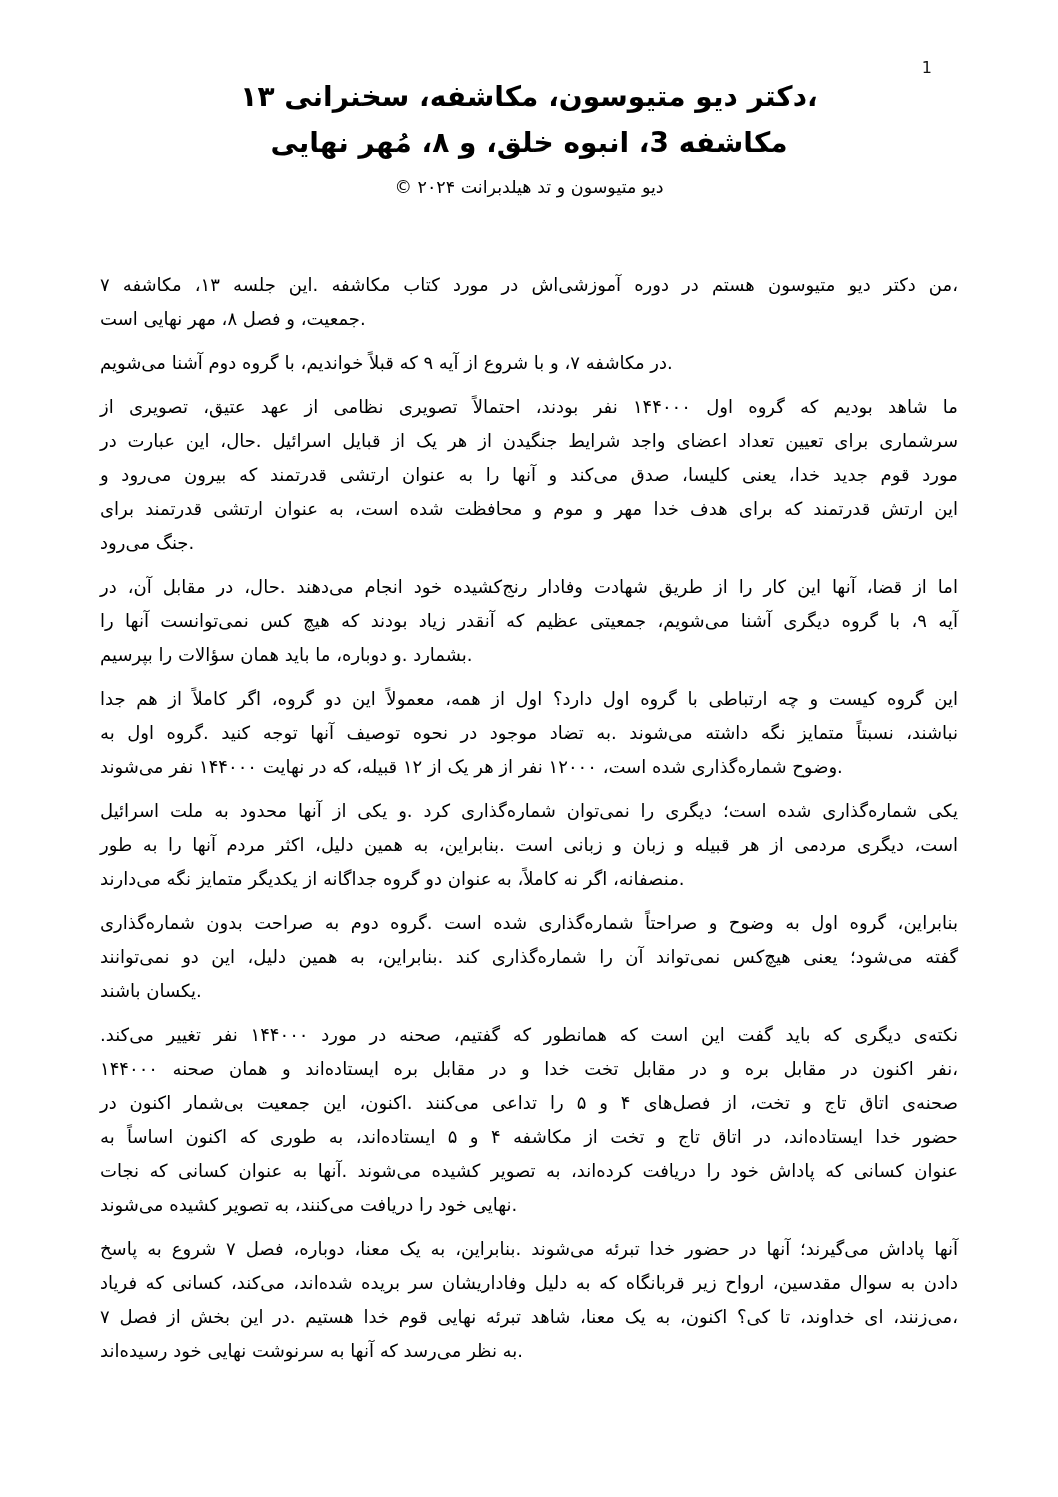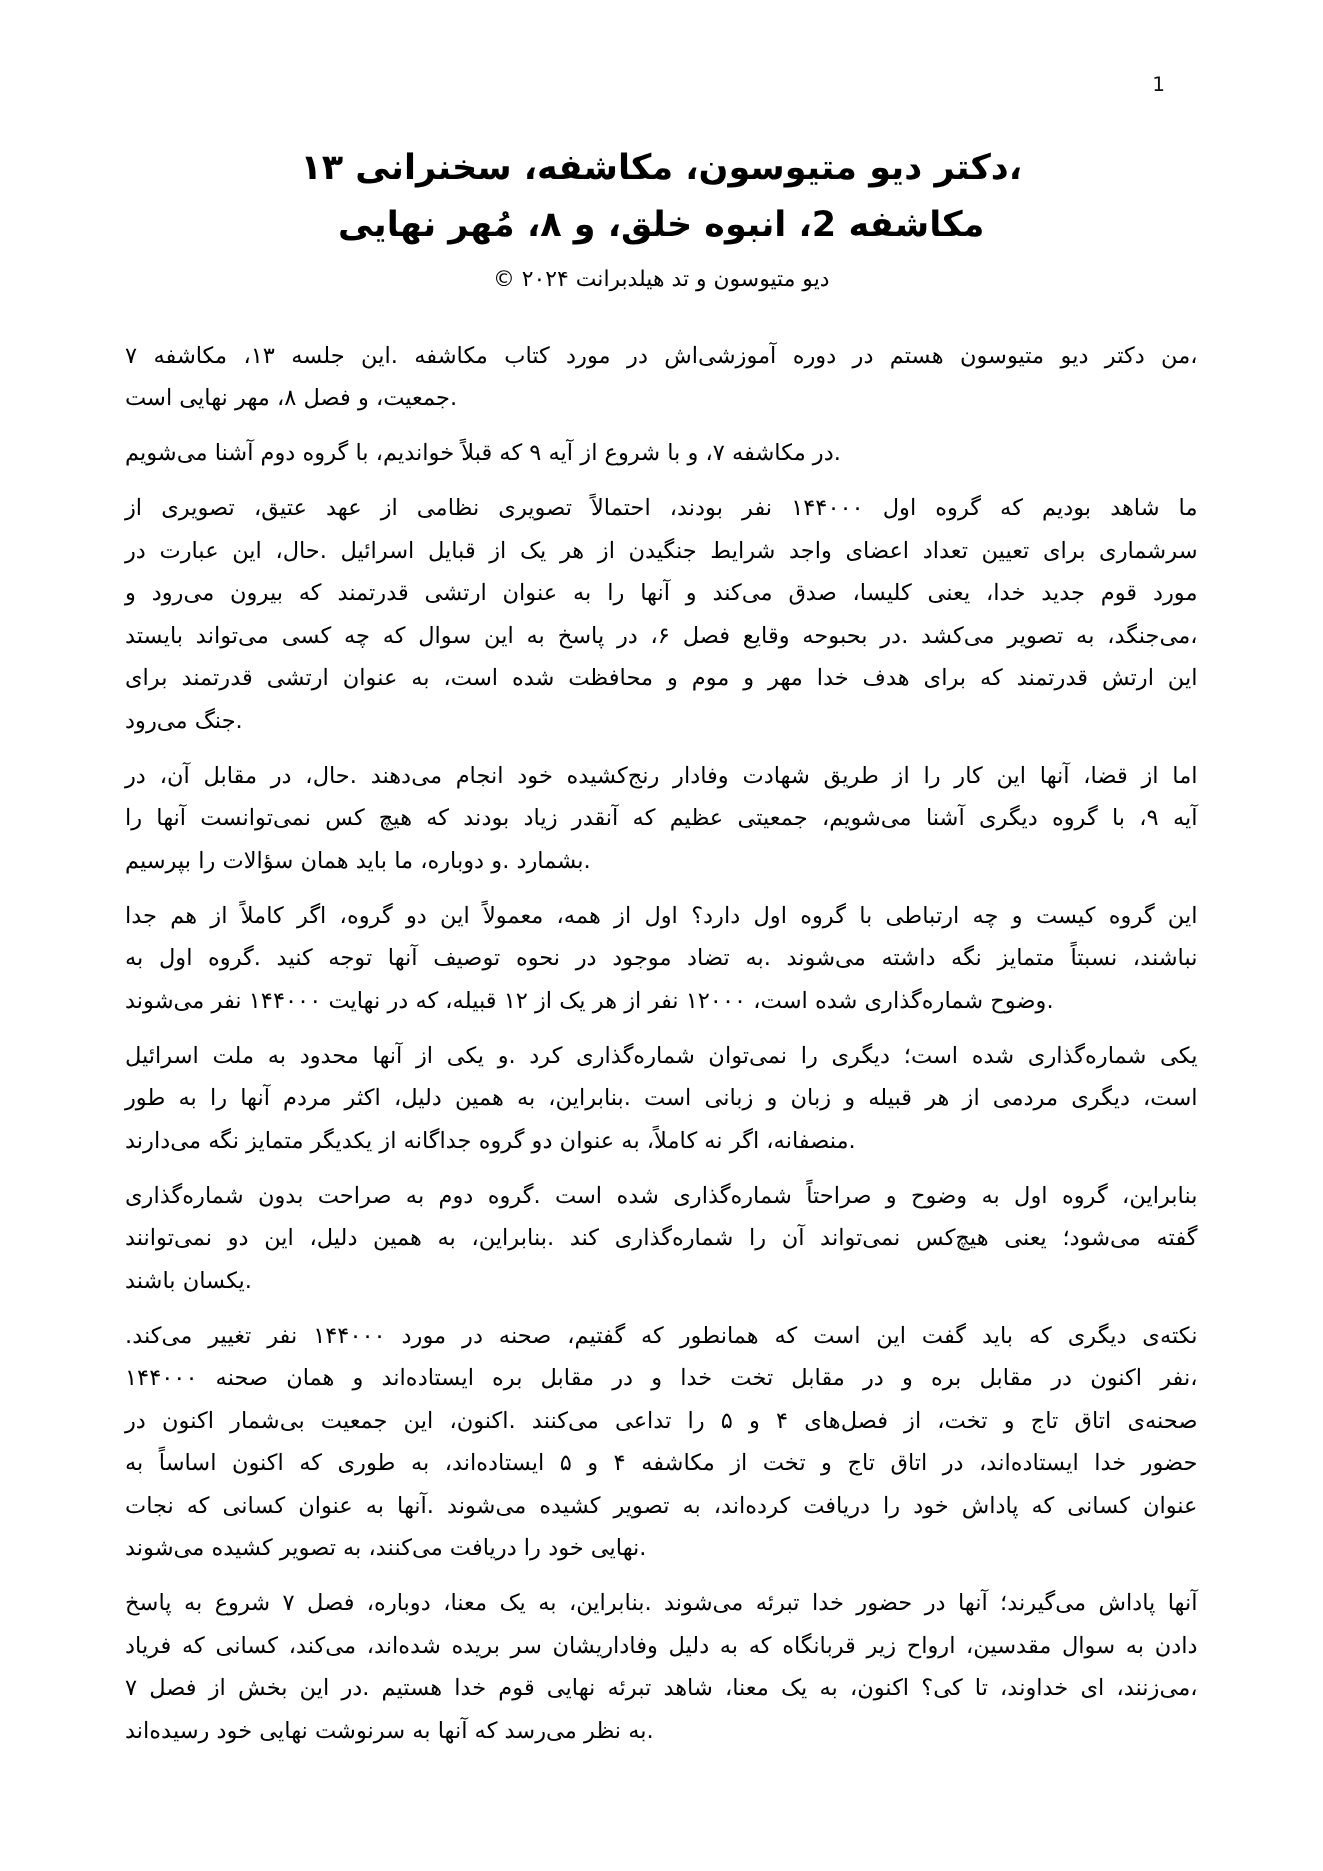--- a/index.html
+++ b/index.html
@@ -18,21 +18,21 @@
     overflow: hidden;
   }
   .page-number {
     position: absolute;
     top: 58px;
     right: 126px;
     font-size: 16px;
     color: #111;
   }
   .doc-header {
-    margin-top: 111px;
+    margin-top: 74px;
     text-align: center;
     direction: rtl;
   }
   .title-line {
     font-size: 28px;
     font-weight: bold;
     line-height: 46px;
   }
   .byline {
     font-size: 17.5px;
@@ -63,37 +63,36 @@
   }
 </style>
 </head>
 <body>
 
 <div class="page">
   <div class="page-number">1</div>
 
   <header class="doc-header">
     <div class="title-line" dir="rtl">،دکتر دیو متیوسون، مکاشفه، سخنرانی ۱۳</div>
-    <div class="title-line" dir="rtl">مکاشفه 2، انبوه خلق، و ۸، مُهر نهایی</div>
+    <div class="title-line" dir="rtl">مکاشفه 3، انبوه خلق، و ۸، مُهر نهایی</div>
     <div class="byline" dir="rtl">دیو متیوسون و تد هیلدبرانت ۲۰۲۴ ©</div>
   </header>
 
   <main class="doc-body">
       <div class="para">
         <div class="line" dir="rtl">،من دکتر دیو متیوسون هستم در دوره آموزشی‌اش در مورد کتاب مکاشفه .این جلسه ۱۳، مکاشفه ۷</div>
         <div class="line short" dir="rtl">.جمعیت، و فصل ۸، مهر نهایی است</div>
       </div>
       <div class="para">
         <div class="line short" dir="rtl">.در مکاشفه ۷، و با شروع از آیه ۹ که قبلاً خواندیم، با گروه دوم آشنا می‌شویم</div>
       </div>
       <div class="para">
         <div class="line" dir="rtl">ما شاهد بودیم که گروه اول ۱۴۴۰۰۰ نفر بودند، احتمالاً تصویری نظامی از عهد عتیق، تصویری از</div>
         <div class="line" dir="rtl">سرشماری برای تعیین تعداد اعضای واجد شرایط جنگیدن از هر یک از قبایل اسرائیل .حال، این عبارت در</div>
         <div class="line" dir="rtl">مورد قوم جدید خدا، یعنی کلیسا، صدق می‌کند و آنها را به عنوان ارتشی قدرتمند که بیرون می‌رود و</div>
-        <div class="line" dir="rtl">،می‌جنگد، به تصویر می‌کشد .در بحبوحه وقایع فصل ۶، در پاسخ به این سوال که چه کسی می‌تواند بایستد</div>
         <div class="line" dir="rtl">این ارتش قدرتمند که برای هدف خدا مهر و موم و محافظت شده است، به عنوان ارتشی قدرتمند برای</div>
         <div class="line short" dir="rtl">.جنگ می‌رود</div>
       </div>
       <div class="para">
         <div class="line" dir="rtl">اما از قضا، آنها این کار را از طریق شهادت وفادار رنج‌کشیده خود انجام می‌دهند .حال، در مقابل آن، در</div>
         <div class="line" dir="rtl">آیه ۹، با گروه دیگری آشنا می‌شویم، جمعیتی عظیم که آنقدر زیاد بودند که هیچ کس نمی‌توانست آنها را</div>
         <div class="line short" dir="rtl">.بشمارد .و دوباره، ما باید همان سؤالات را بپرسیم</div>
       </div>
       <div class="para">
         <div class="line" dir="rtl">این گروه کیست و چه ارتباطی با گروه اول دارد؟ اول از همه، معمولاً این دو گروه، اگر کاملاً از هم جدا</div>

